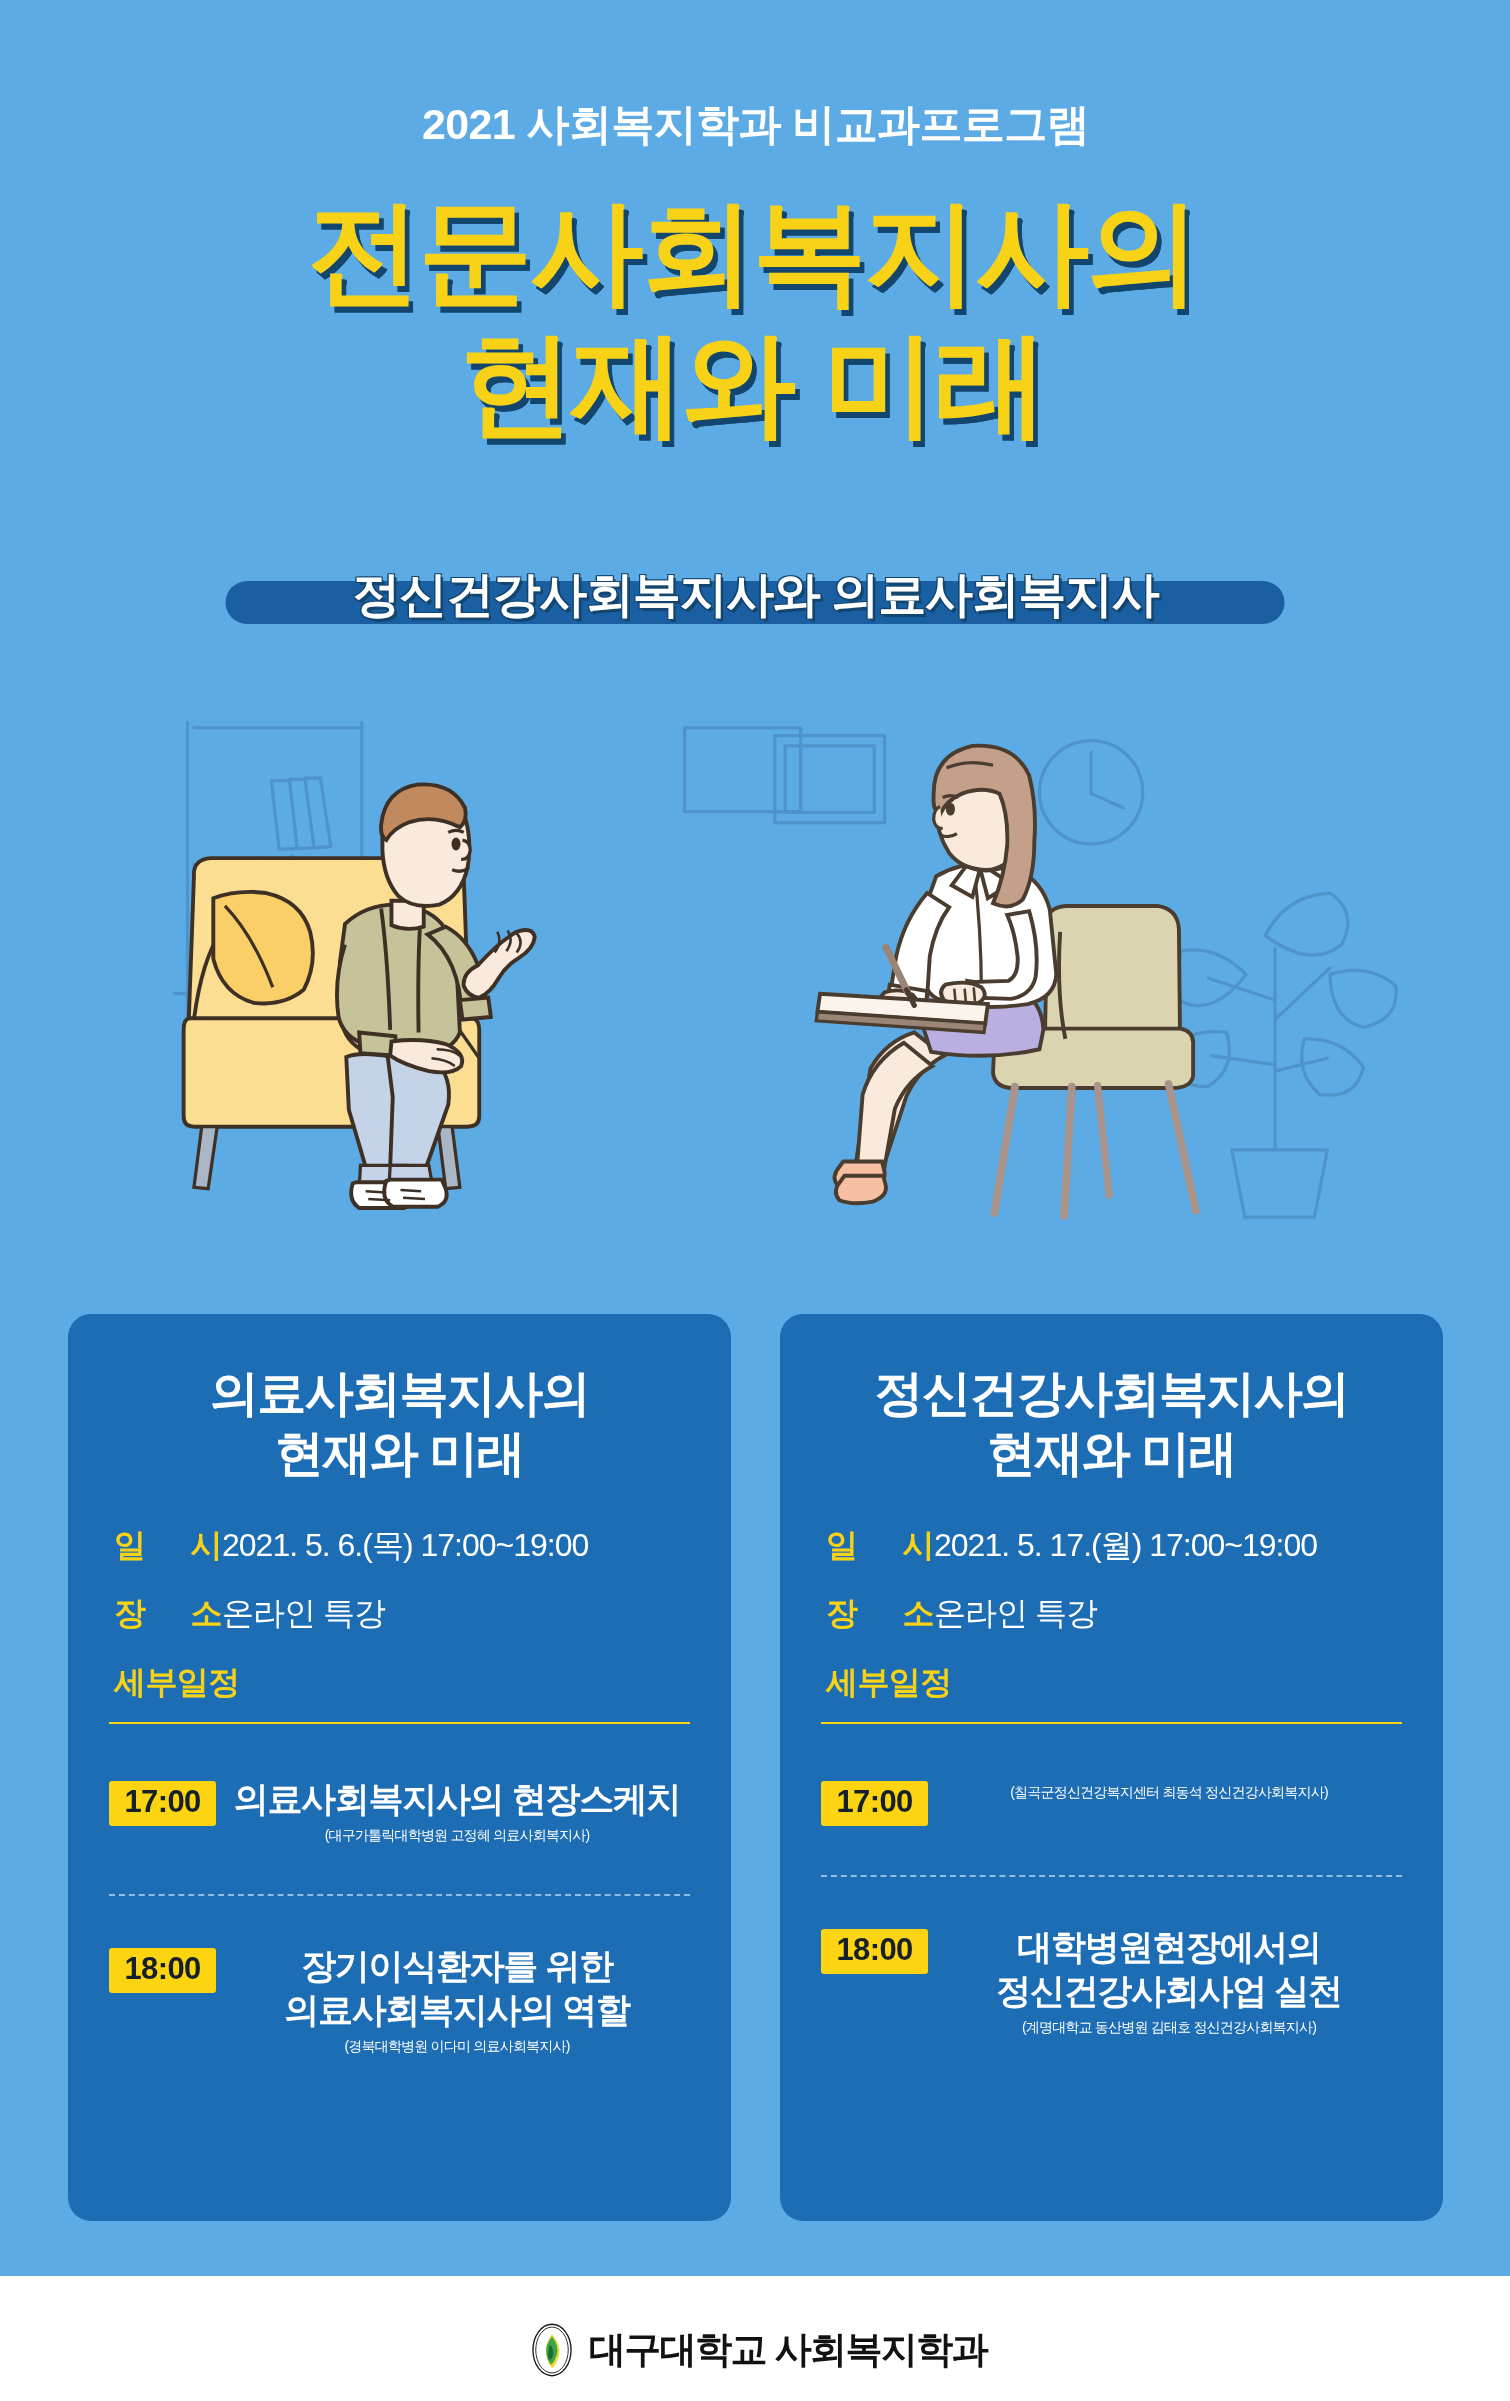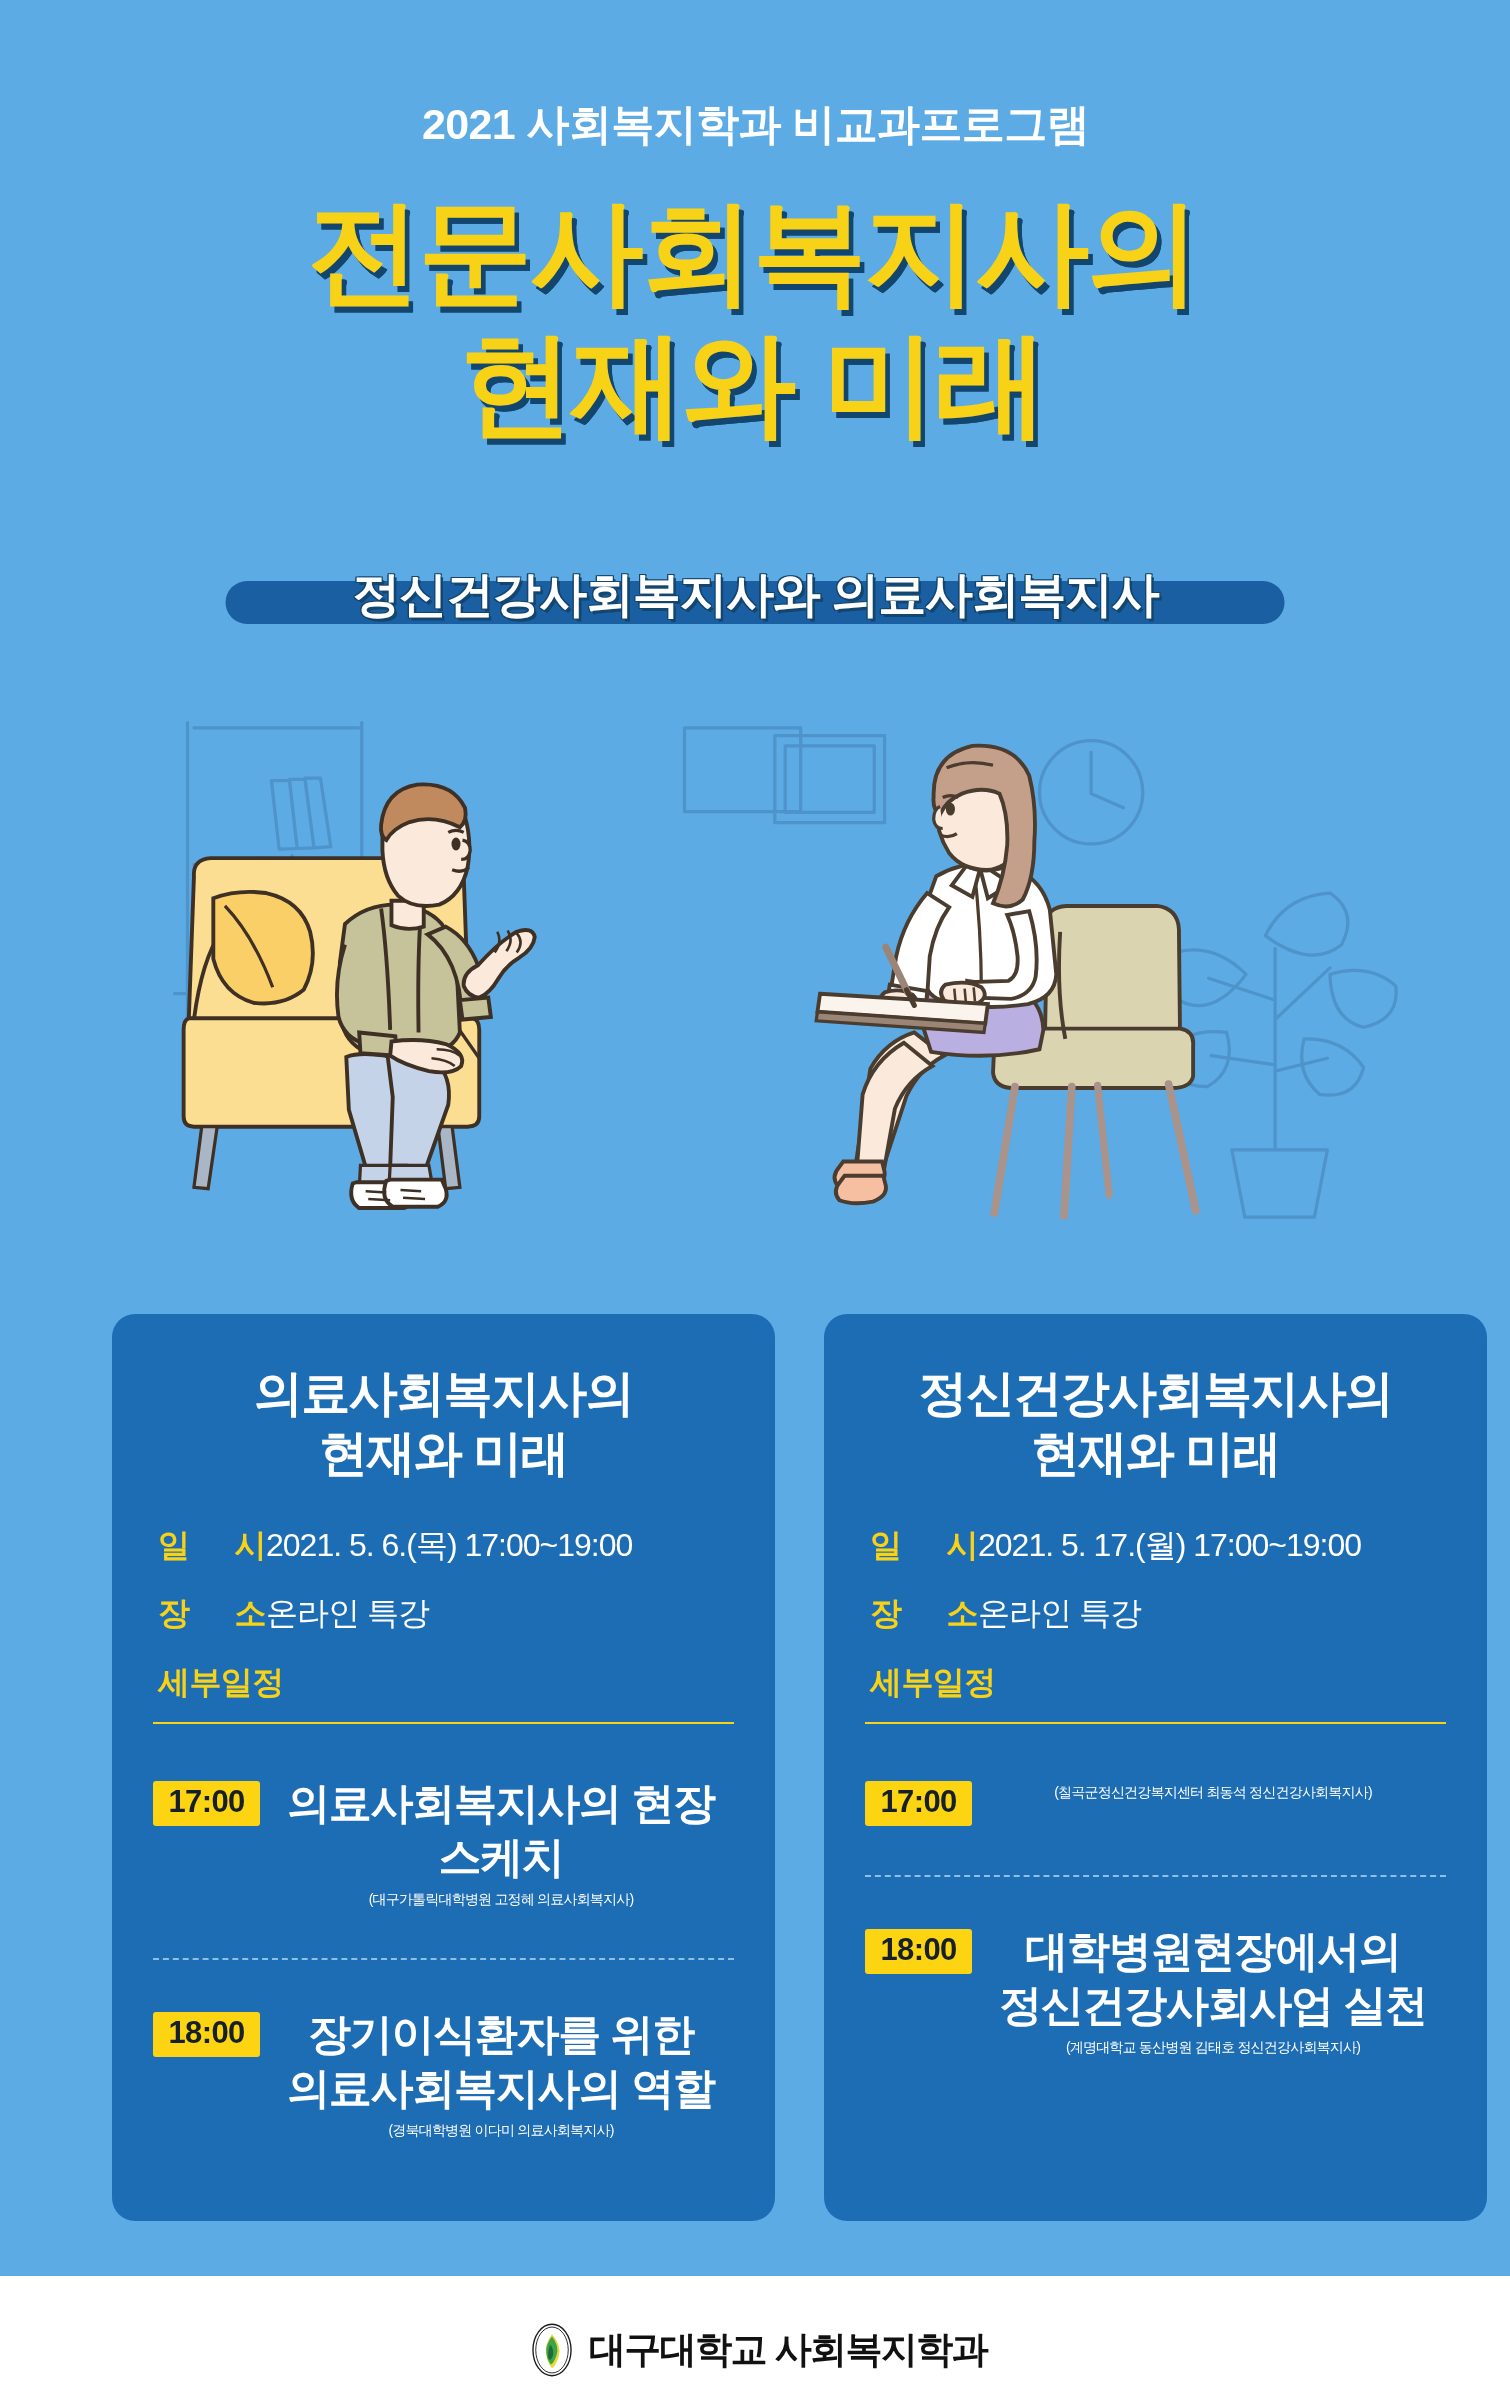--- a/index.html
+++ b/index.html
@@ -101,21 +101,20 @@
   .illustration svg { display: block; width: 100%; height: 100%; }
 
   
   .cards {
     position: absolute;
     left: 68px; top: 1314px;
     width: 1375px;
     height: 907px;
     display: flex;
     gap: 49px;
-    margin-left: 44px;
   }
   .card {
     width: 663px;
     background: #1D6DB5;
     border-radius: 23px;
     padding: 50px 37px 0 37px;
     position: relative;
   }
 
   .card-title {
@@ -192,21 +191,21 @@
     letter-spacing: -0.6px;
     line-height: 1.12;
     margin-top: 3.9px;
   }
   .sched-body {
     flex: 1 1 auto;
     text-align: center;
     padding-left: 7.7px;
   }
   .sched-title {
-    font-size: 43px;
+    font-size: 35px;
     font-weight: bold;
     color: #ffffff;
     line-height: 1.25;
     letter-spacing: -1.3px;
   }
   .sched-title .tline { display: block; }
   .sched-sub {
     font-size: 14px;
     color: #ffffff;
     letter-spacing: -0.8px;

